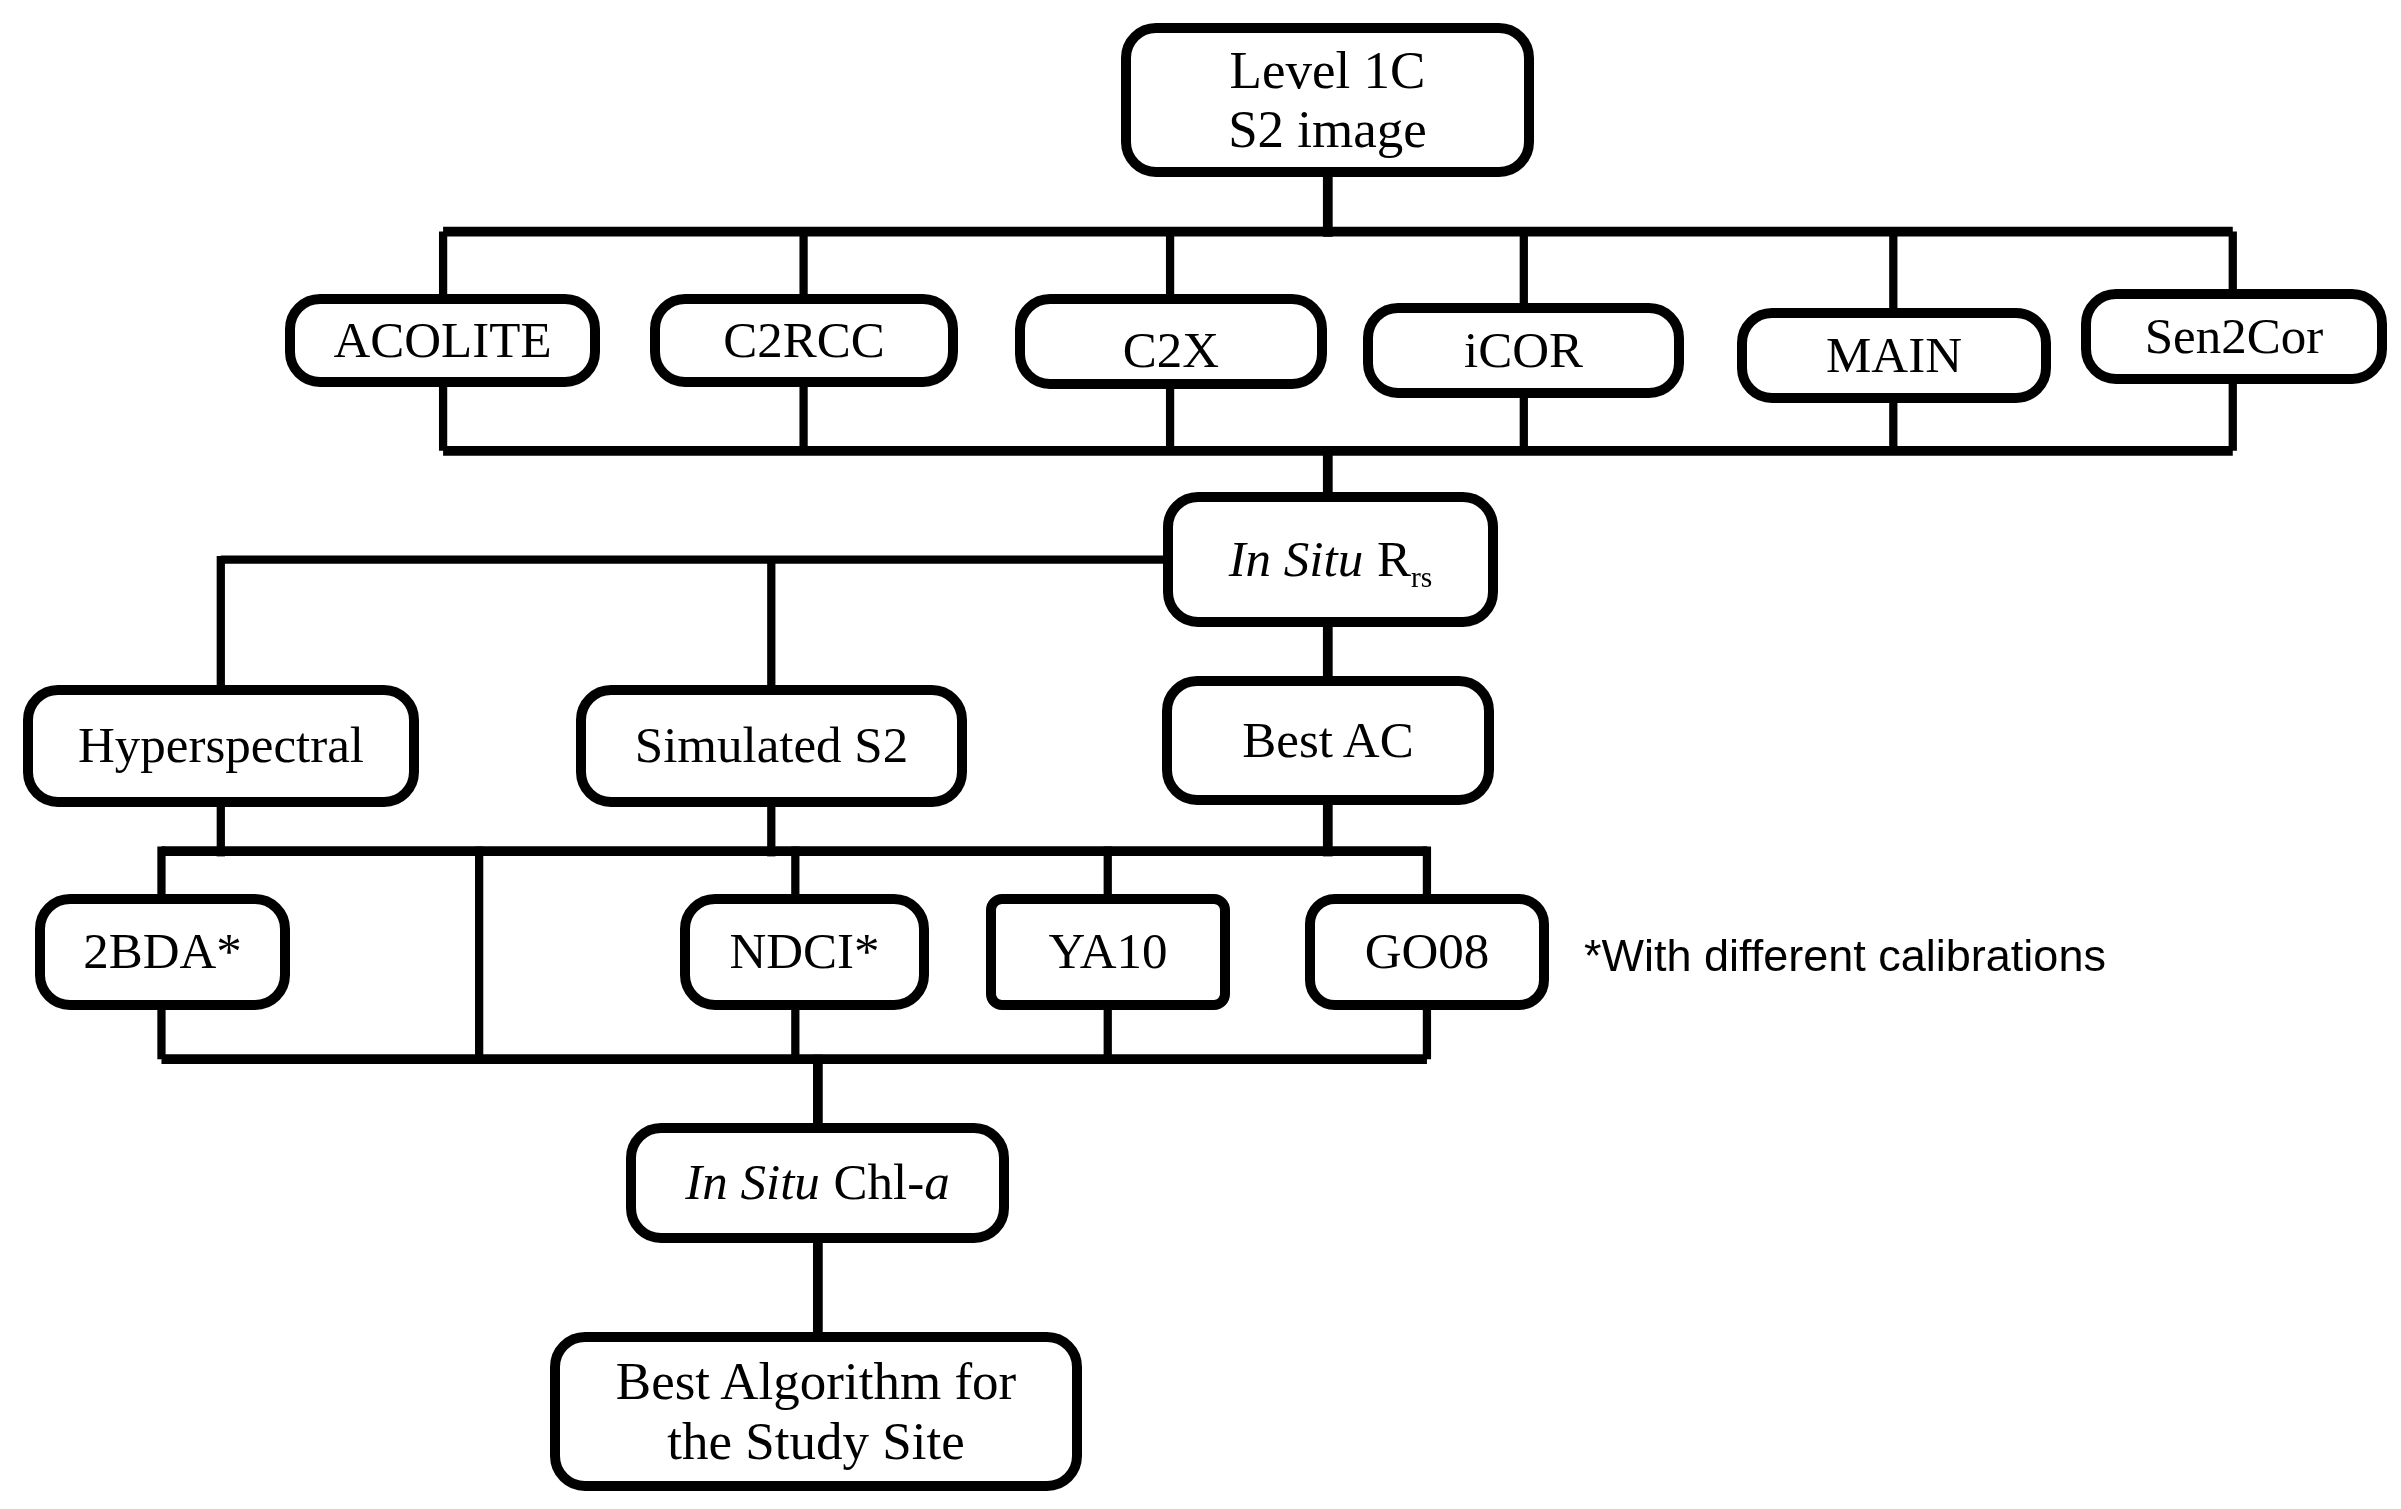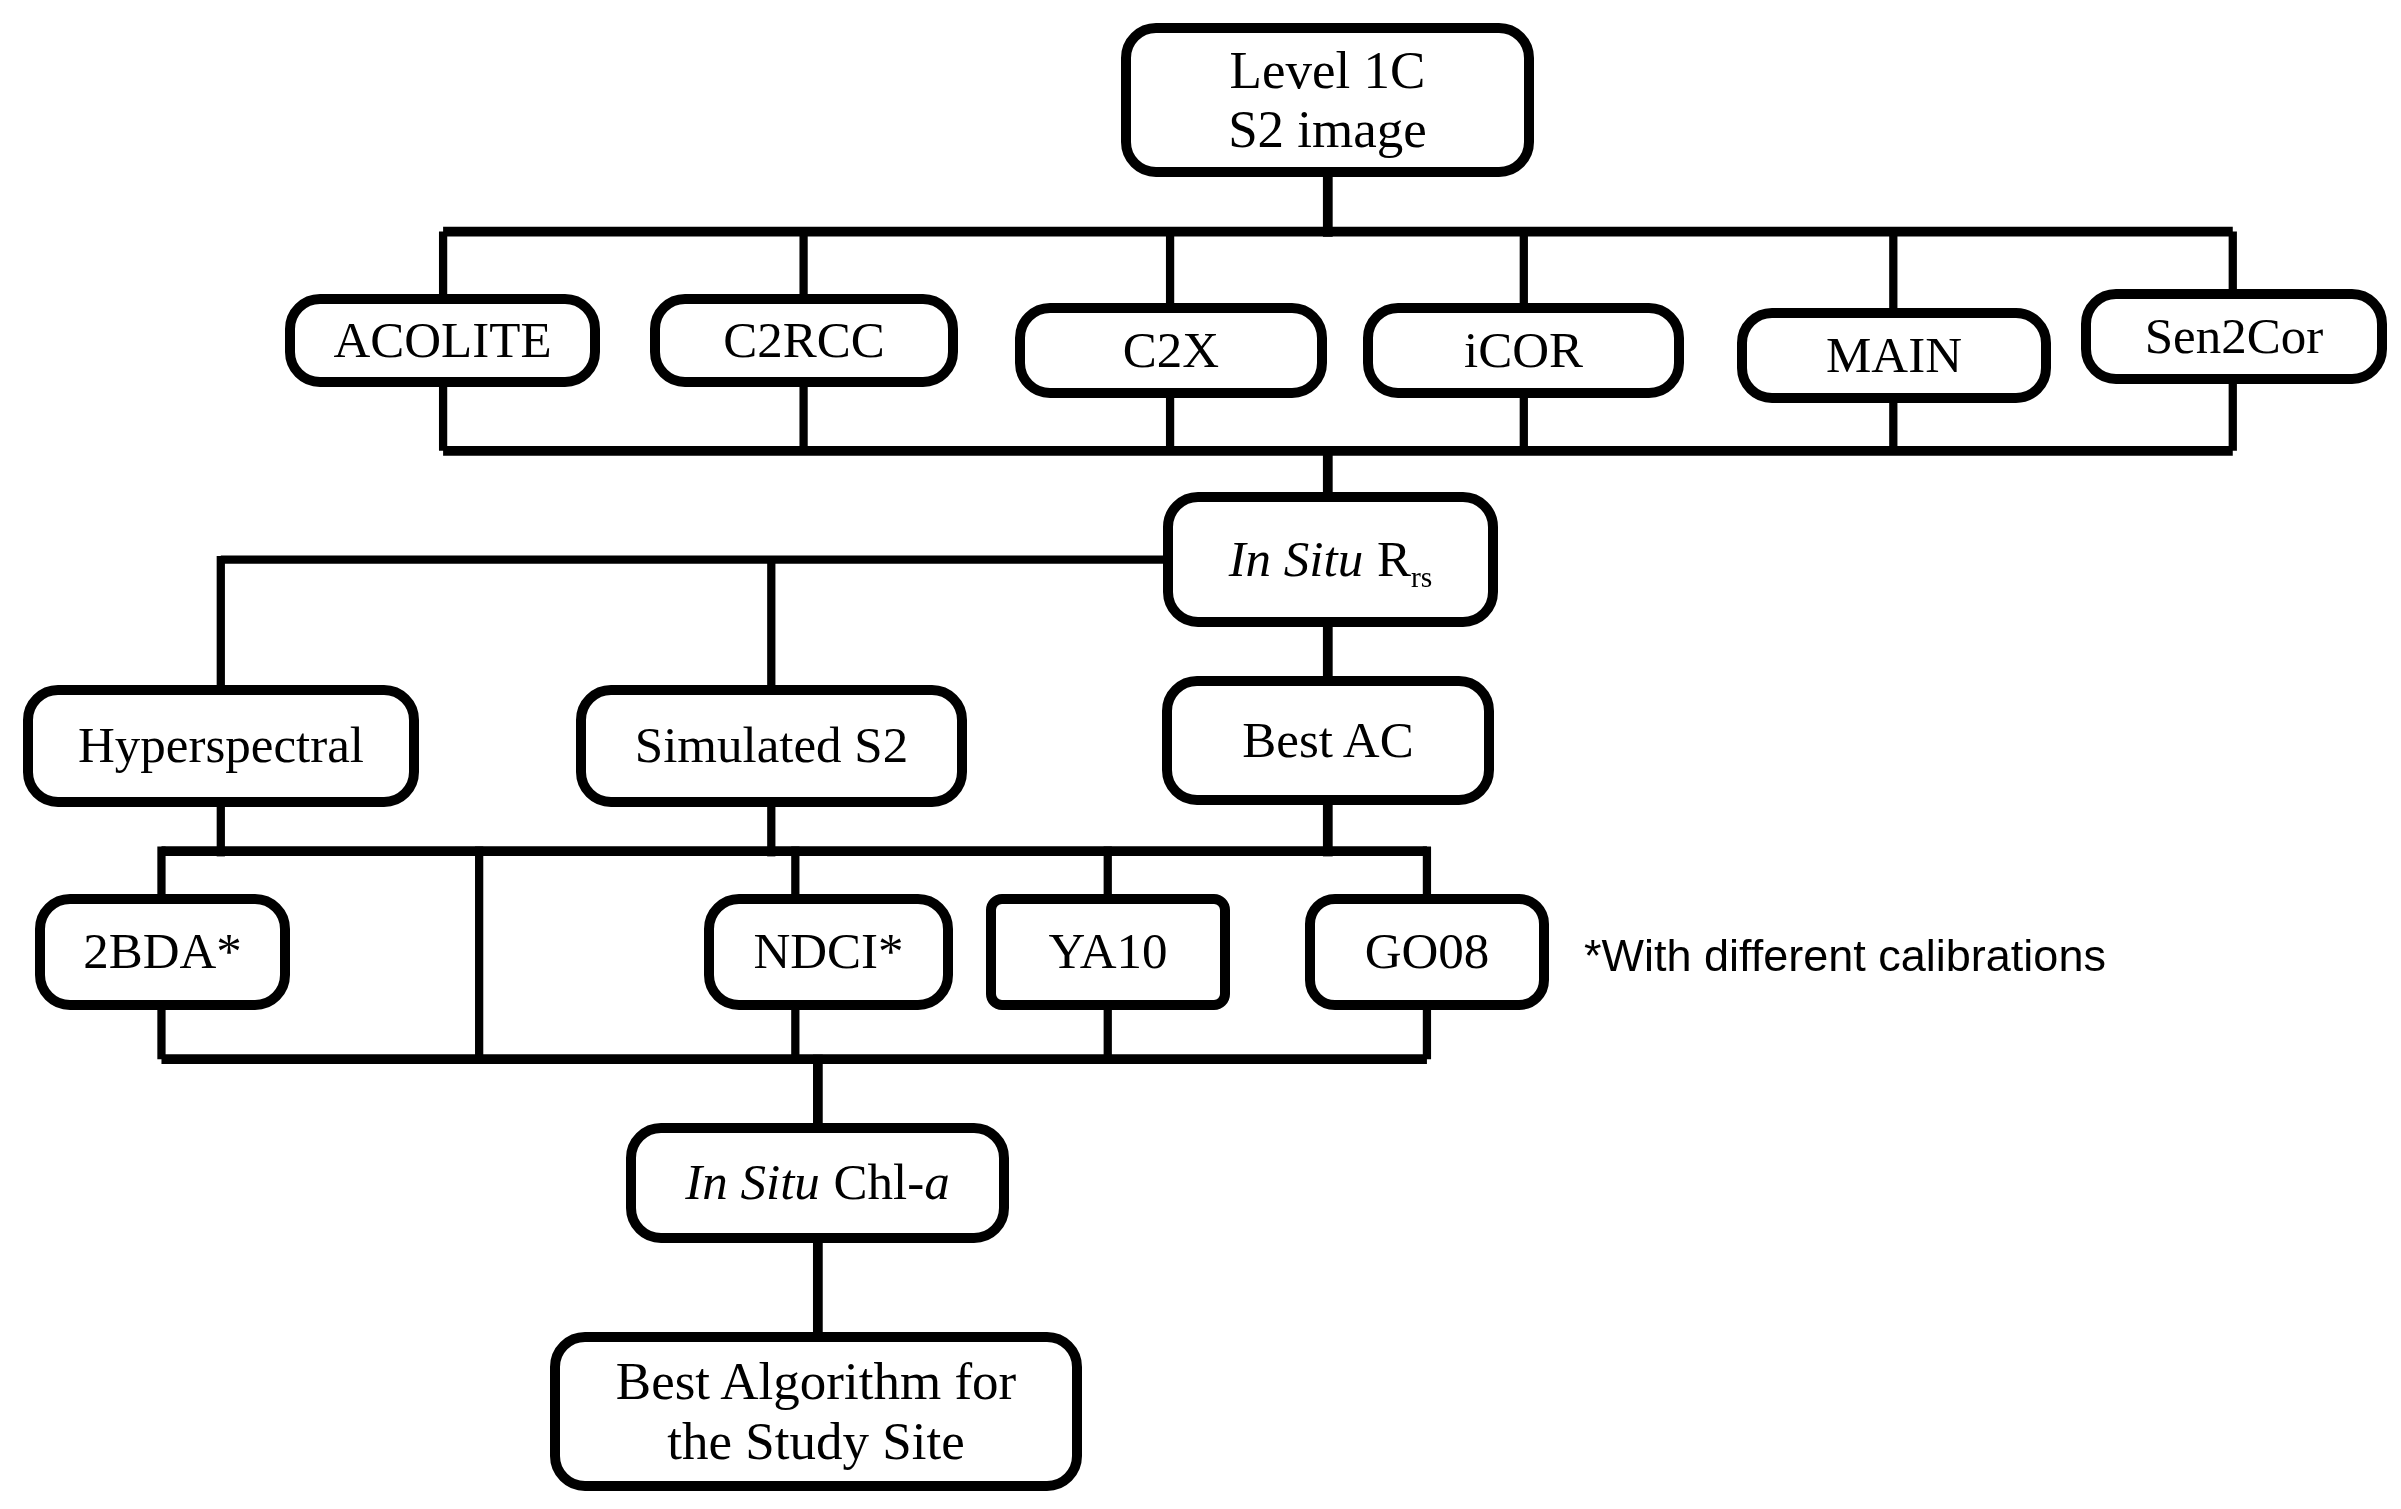--- a/index.html
+++ b/index.html
@@ -95,21 +95,21 @@
       <div>S2 image</div>
     </div>
   </div>
 
   <div class="node" style="left:285px; top:294px; width:315px; height:93px;">
     <span class="lbl">ACOLITE</span>
   </div>
   <div class="node" style="left:650px; top:294px; width:308px; height:93px;">
     <span class="lbl">C2RCC</span>
   </div>
-  <div class="node" style="left:1015px; top:303px; width:312px; height:95px;">
+  <div class="node" style="left:1015px; top:294px; width:312px; height:95px;align-items:flex-end;">
     <span class="lbl">C2X</span>
   </div>
   <div class="node" style="left:1363px; top:303px; width:321px; height:95px;text-align:right;">
     <span class="lbl">iCOR</span>
   </div>
   <div class="node" style="left:1737px; top:308px; width:314px; height:95px;">
     <span class="lbl">MAIN</span>
   </div>
   <div class="node" style="left:2081px; top:289px; width:306px; height:95px;">
     <span class="lbl">Sen2Cor</span>
@@ -127,21 +127,21 @@
   <div class="node" style="left:576px; top:685px; width:391px; height:122px;">
     <span class="lbl">Simulated S2</span>
   </div>
   <div class="node" style="left:1162px; top:676px; width:332px; height:129px;">
     <span class="lbl">Best AC</span>
   </div>
 
   <div class="node" style="left:35px; top:894px; width:255px; height:116px;">
     <span class="lbl">2BDA*</span>
   </div>
-  <div class="node" style="left:704px; top:894px; width:249px; height:116px;">
+  <div class="node" style="left:680px; top:894px; width:249px; height:116px;">
     <span class="lbl">NDCI*</span>
   </div>
   <div class="node" style="left:986px; top:894px; width:244px; height:116px;border-radius:16px;">
     <span class="lbl">YA10</span>
   </div>
   <div class="node" style="left:1305px; top:894px; width:244px; height:116px;border-radius:30px;">
     <span class="lbl">GO08</span>
   </div>
 
   <div class="annotation" style="left:1558px; top:931px;margin-left:26px;">*With different calibrations</div>

